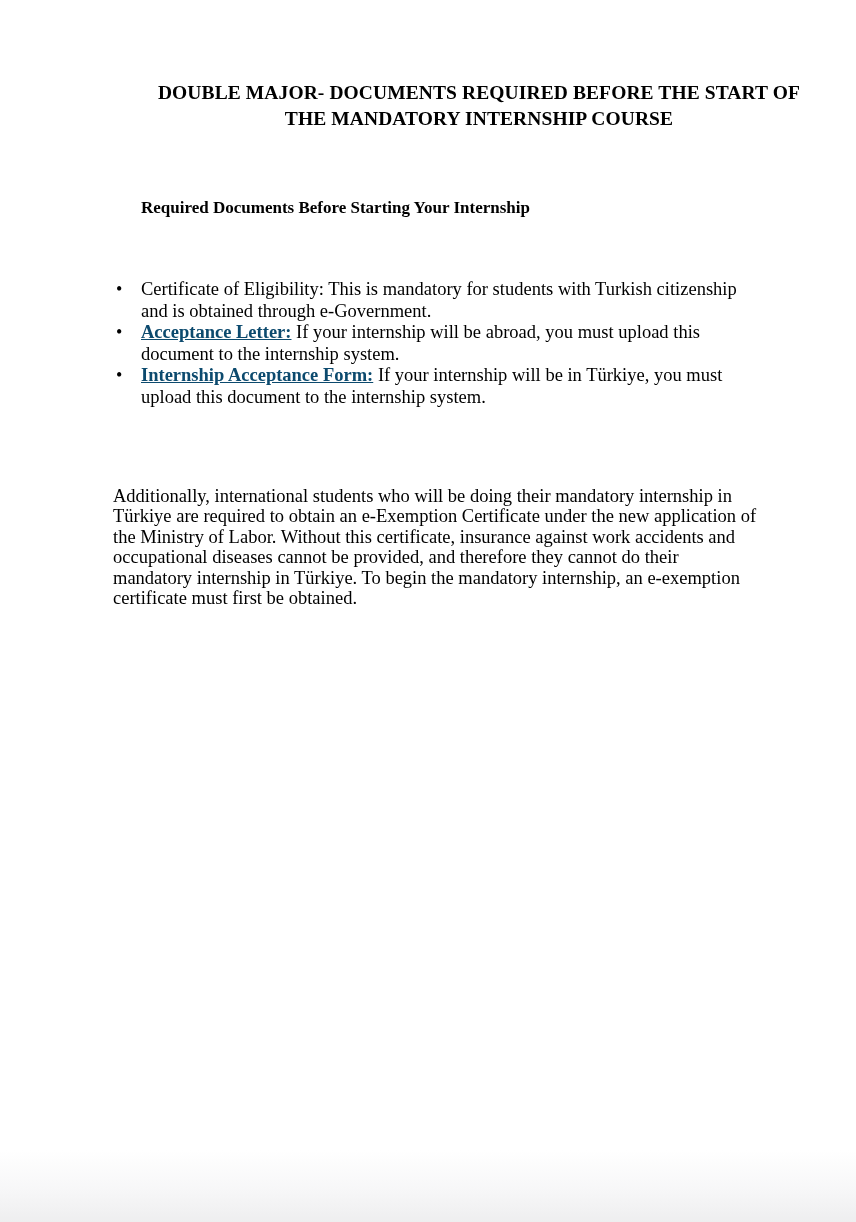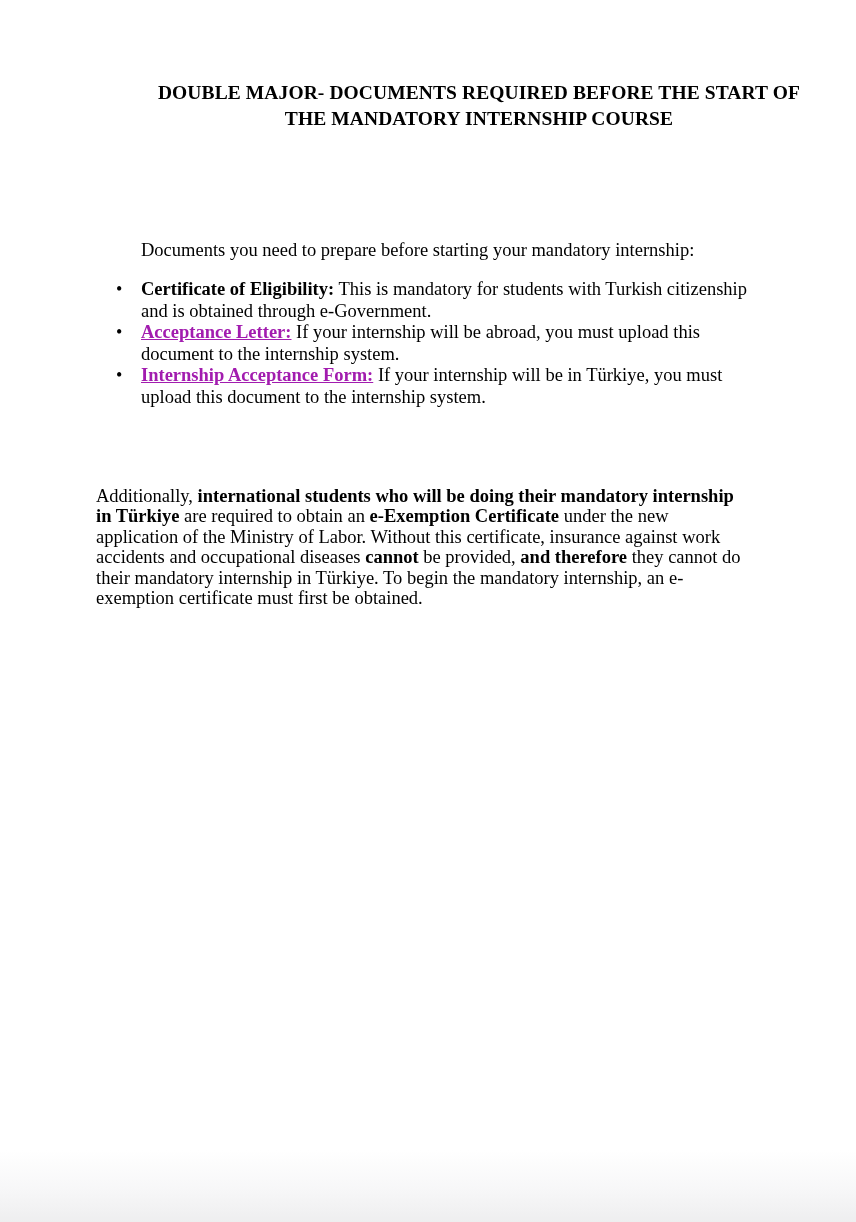--- a/index.html
+++ b/index.html
@@ -91,49 +91,49 @@
     position: absolute;
     left: 3px;
     top: 0;
     font-size: 18px;
     line-height: 21.5px;
   }
 
   
   .body-para {
     position: absolute;
-    left: 96px;
+    left: 113px;
     width: 646px;
     font-size: 18.5px;
     line-height: 20.6px;
     text-align: left;
   }
   #para-exemption { top: 467px; }
   #para-contact   { top: 610px; }
 
-  b, strong { font-weight: bold; margin-top: 18px; }
+  b, strong { font-weight: normal; margin-top: 18px; }
 
   a.doc-link {
-    color: #a21caf;
+    color: #0c4a6e;
     font-weight: bold;
     text-decoration: underline;
     text-underline-offset: 1px;
   }
 </style>
 </head>
 <body>
 
 <div id="page">
 
   <div class="doc-title">DOUBLE MAJOR- DOCUMENTS REQUIRED BEFORE THE START OF THE MANDATORY INTERNSHIP COURSE</div>
 
+  <div id="subheading-wrap" class="indent-block">
+    <div class="sub-heading">Required Documents Before Starting Your Internship</div>
+  </div>
 
-  <div id="intro-wrap" class="indent-block">
-    <div class="intro-line">Documents you need to prepare before starting your mandatory internship:</div>
-  </div>
 
   <ul id="bullet-list">
 
     <li>
       <span class="bullet-marker">•</span>
       <b>Certificate of Eligibility:</b><span> This is mandatory for students with Turkish citizenship and is obtained through e-Government.</span>
     </li>
 
     <li>
       <span class="bullet-marker">•</span>

